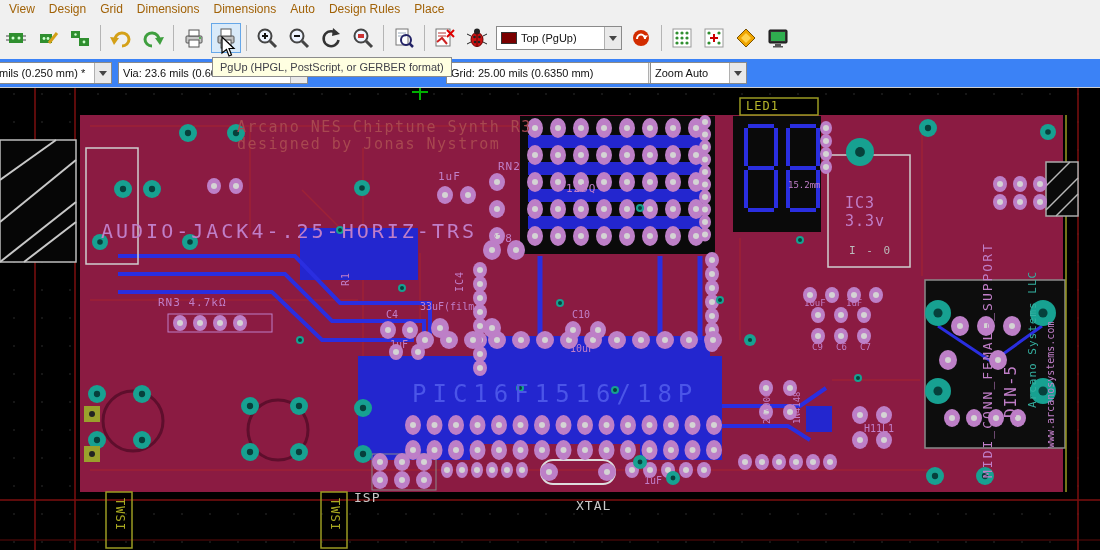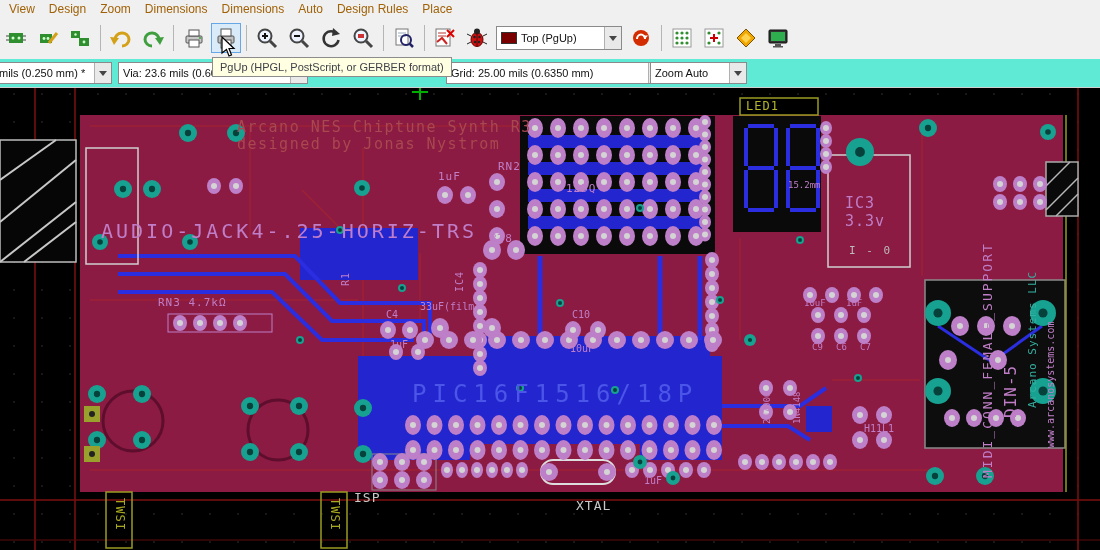--- a/index.html
+++ b/index.html
@@ -4,40 +4,40 @@
 <style>
   *{margin:0;padding:0;box-sizing:border-box}
   body{font-family:"Liberation Sans",sans-serif;background:#777}
   .app{position:relative;width:1100px;height:550px;overflow:hidden;background:#f0f0f0}
   .menubar{height:17px;display:flex;align-items:center;font-size:12px;background:#f0f0f0;padding-left:2px}
   .menu-item{padding:1px 7px;color:#a16207;cursor:default;white-space:nowrap}
   .toolbar{height:42px;display:flex;align-items:center;background:#f0f0f0}
   .tb{width:30px;height:30px;border:1px solid transparent;background:transparent;display:flex;align-items:center;justify-content:center;margin:0 1px;padding:0;cursor:default}
   .tb.active{background:#d9eaf9;border:1px solid #66a7e8}
   .sep{width:1px;height:26px;background:#b5b5b5;margin:0 4px;flex:none}
-  .optionsbar{position:relative;height:29px;background:#5eead4;border-bottom:1px solid #cfcfcf}
+  .optionsbar{position:relative;height:29px;background:#3b82f6;border-bottom:1px solid #cfcfcf}
   .combo{position:absolute;top:3px;height:22px;background:#fff;border:1px solid #8a8a8a;display:flex;align-items:center;font-size:11px;overflow:hidden;white-space:nowrap;color:#111}
   .combo-text{padding:0 4px;flex:1;overflow:hidden}
   .combo-btn{width:17px;height:100%;background:#e9e9e9;border-left:1px solid #b0b0b0;display:flex;align-items:center;justify-content:center;flex:none}
   .tri{width:0;height:0;border-left:4px solid transparent;border-right:4px solid transparent;border-top:5px solid #444}
   .layer-combo{position:relative;top:0;width:126px;height:24px;margin:12px 3px;flex:none}
   .swatch{width:16px;height:12px;background:#7a0000;border:1px solid #333;margin-left:4px;flex:none}
   .canvas{position:absolute;top:88px;left:0;width:1100px;height:462px;background:#000}
   .tooltip{position:absolute;left:212px;top:57px;background:#ffffe1;border:1px solid #8c8c8c;font-size:11px;color:#41414a;padding:3px 7px;z-index:40;white-space:nowrap}
   .cursor{position:absolute;left:221px;top:36px;z-index:50}
 </style>
 </head>
 <body>
 
 <div class="app">
 
   <div class="menubar">
     <span class="menu-item">View</span>
     <span class="menu-item">Design</span>
-    <span class="menu-item">Zoom</span>
+    <span class="menu-item">Grid</span>
     <span class="menu-item">Dimensions</span>
     <span class="menu-item">Dimensions</span>
     <span class="menu-item">Auto</span>
     <span class="menu-item">Design Rules</span>
     <span class="menu-item">Place</span>
   </div>
 
   <div class="toolbar">
     <button class="tb">
         <svg width="24" height="24">

